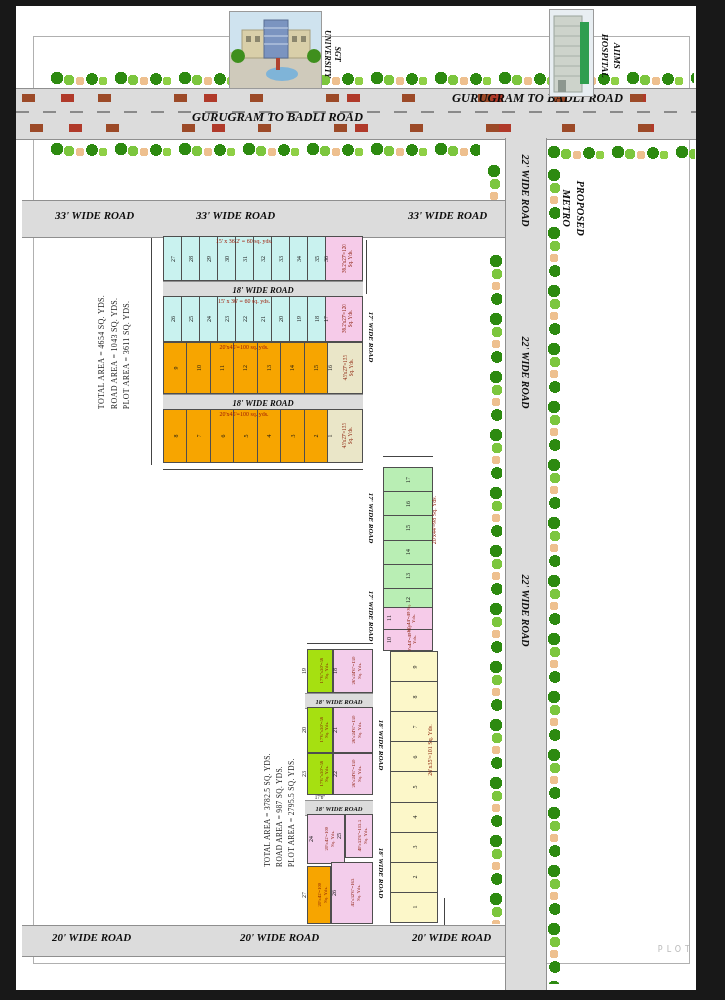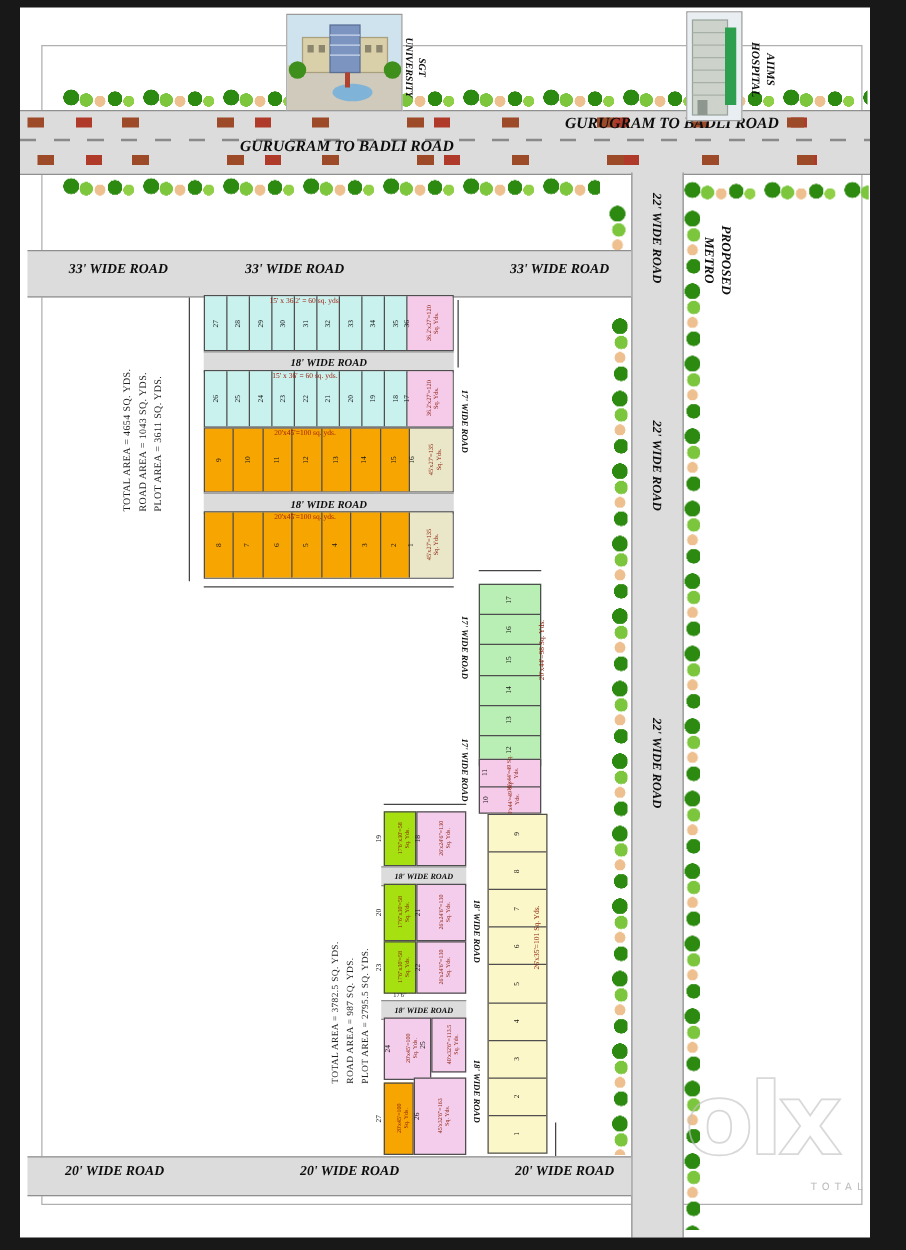--- a/index.html
+++ b/index.html
@@ -67,22 +67,21 @@
   <div class="abs frame" style="left:33px;top:36px;width:655px;height:926px;"></div>
 
   <div class="abs trees-h" style="left:48px;top:68px;width:646px;height:20px;"></div>
   <div class="abs trees-h" style="left:48px;top:139px;width:432px;height:20px;"></div>
   <div class="abs trees-h" style="left:545px;top:142px;width:150px;height:20px;"></div>
   <div class="abs trees-v" style="left:486px;top:162px;width:16px;height:72px;"></div>
   <div class="abs trees-v" style="left:488px;top:252px;width:14px;height:672px;"></div>
   <div class="abs trees-v" style="left:546px;top:166px;width:14px;height:818px;"></div>
 
   <div class="abs" style="left:548px;top:858px;width:150px;height:110px;">
-    <div class="olx-text">olx</div>
-    <div class="olx-sub">TOTAL</div>
+    <div class="olx-sub">PLOT</div>
   </div>
 
   <div class="abs road-h" style="left:16px;top:88px;width:681px;height:50px;"></div>
   <div class="abs dash" style="left:16px;top:111px;width:681px;height:2px;"></div>
   <div class="abs cars" style="left:22px;top:94px;width:668px;height:8px;"></div>
   <div class="abs cars" style="left:30px;top:124px;width:660px;height:8px;"></div>
   <div class="abs rlabel" style="left:452px;top:91px;font-size:12.5px;">GURUGRAM TO BADLI ROAD</div>
   <div class="abs rlabel" style="left:192px;top:110px;font-size:12.5px;">GURUGRAM TO BADLI ROAD</div>
 
   <div class="abs photo" style="left:229px;top:11px;width:93px;height:78px;">

